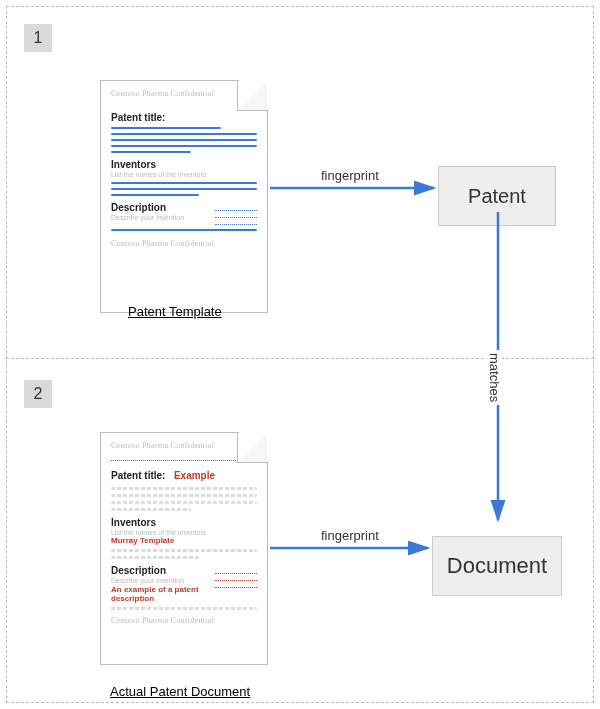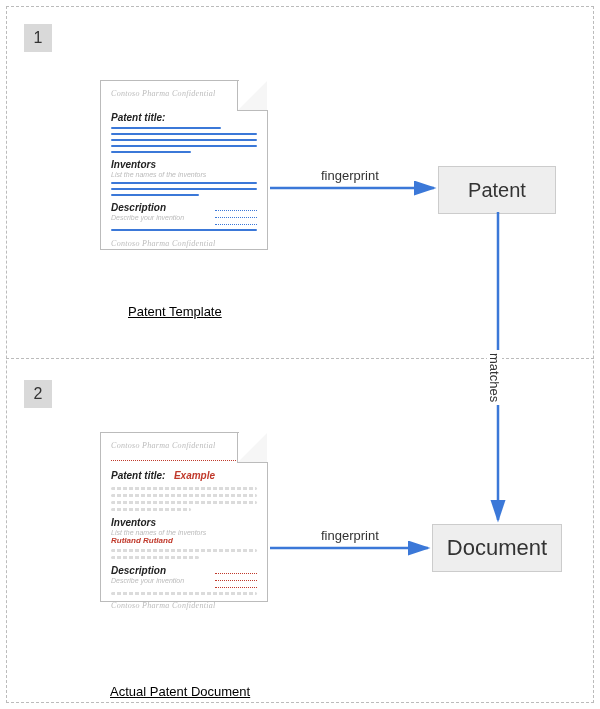--- a/index.html
+++ b/index.html
@@ -62,25 +62,24 @@
   .edge-label {
     position: absolute;
     font-size: 13px;
     color: #333;
     background: #fff;
     padding: 0 3px;
   }
   .doc {
     position: absolute;
     width: 168px;
-    height: 170px;
+    height: 233px;
     background: #fff;
     border: 1.5px solid #bbb;
     padding: 8px 10px 12px 10px;
-    font-style: italic;
   }
   .tiny-gray { color:#bbb; font-size:8px; font-family: Georgia, serif; letter-spacing:0.3px;}
   .sec-title { font-size:10px; font-weight:700; color:#222; margin-top:6px;}
   .sec-sub { font-size:7px; color:#bbb; margin-top:1px;}
   .blue-line { height:2px; background:#3b78d8; margin-top:4px; border-radius:1px;}
   .wavy-simple {
     height:3px; margin-top:4px;
     background: repeating-linear-gradient(90deg,#ccc 0 4px, transparent 4px 6px);
     border-radius: 2px;
     opacity:0.7;
@@ -152,43 +151,44 @@
     <span class="sec-title" style="display:inline">Patent title:</span>
     <span class="red-text" style="font-size:10px;margin-left:4px;">Example</span>
   </div>
   <div class="wavy-simple"></div>
   <div class="wavy-simple"></div>
   <div class="wavy-simple"></div>
   <div class="wavy-simple" style="width:55%;"></div>
 
   <div class="sec-title">Inventors</div>
   <div class="sec-sub">List the names of the inventors</div>
-  <div class="red-text">Rutland Rutland</div>
+  <div class="red-text">Murray Template</div>
   <div class="wavy-simple"></div>
   <div class="wavy-simple" style="width:60%;"></div>
 
   <div style="display:flex;align-items:flex-start;gap:6px;">
     <div style="flex:1;">
       <div class="sec-title">Description</div>
       <div class="sec-sub">Describe your invention</div>
+      <div class="red-text" style="margin-top:1px;">An example of a patent description</div>
     </div>
     <div style="width:42px;margin-top:8px;">
       <div class="dot-line-red"></div>
         <div class="dot-line-red"></div>
         <div class="dot-line-red"></div>
     </div>
   </div>
   <div class="wavy-simple"></div>
 
   <div class="tiny-gray" style="margin-top:6px;">Contoso Pharma Confidential</div>
 </div>
 <div class="caption" style="top:684px; left:110px;text-align:center;">Actual Patent Document</div>
 
-<div class="node-box" style="top:166px; left:438px; width:118px; height:48px; font-size:20px;">Patent</div>
-<div class="node-box" style="top:524px; left:432px; width:130px; height:48px; font-size:22px;">Document</div>
+<div class="node-box" style="top:166px; left:438px; width:118px; height:60px; font-size:20px;">Patent</div>
+<div class="node-box" style="top:536px; left:432px; width:130px; height:60px; font-size:22px;">Document</div>
 
 <svg class="arrows">
   <defs>
     <marker id="ah" markerWidth="10" markerHeight="10" refX="8" refY="3" orient="auto">
       <path d="M0,0 L9,3 L0,6 Z" fill="#3b78d8"></path>
     </marker>
   </defs>
   <line x1="270" y1="188" x2="434" y2="188" stroke="#3b78d8" stroke-width="2.5" marker-end="url(#ah)"></line>
   <line x1="498" y1="212" x2="498" y2="520" stroke="#3b78d8" stroke-width="2.5" marker-end="url(#ah)"></line>
   <line x1="270" y1="548" x2="428" y2="548" stroke="#3b78d8" stroke-width="2.5" marker-end="url(#ah)"></line>

